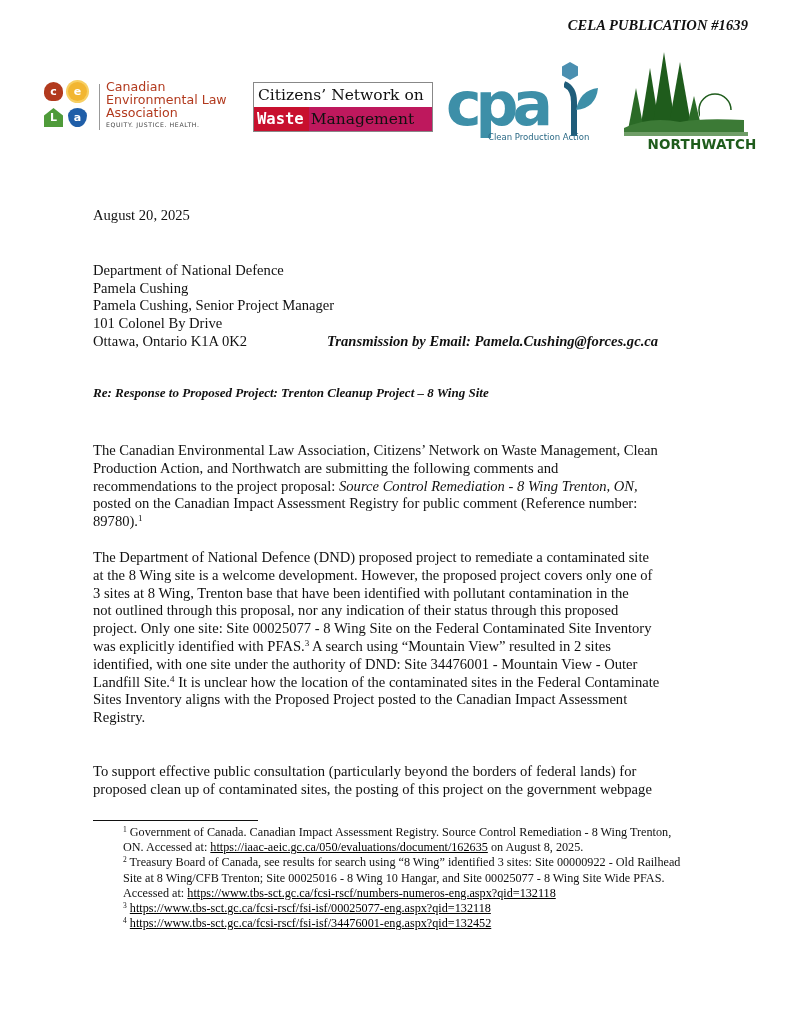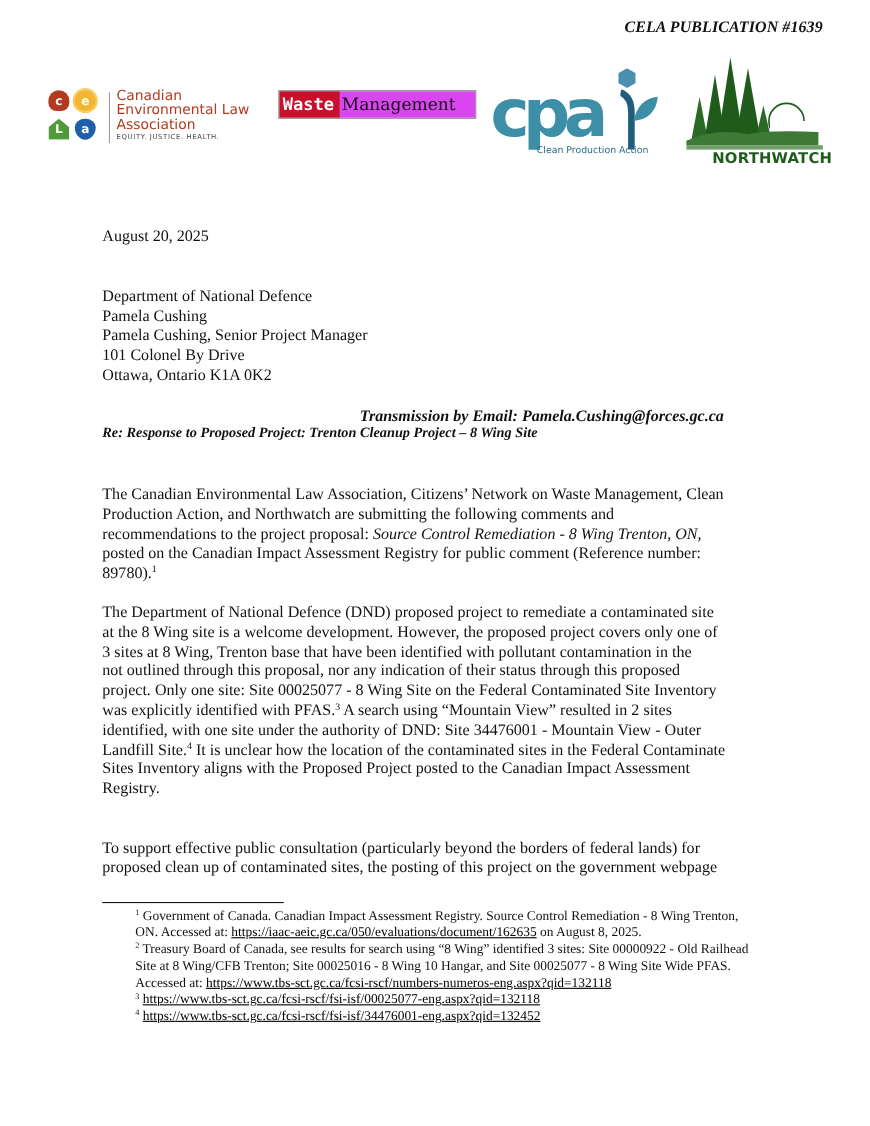--- a/index.html
+++ b/index.html
@@ -21,37 +21,37 @@
   .cela .name { position: absolute; left: 62px; top: 0; color: #b23a1e; font-family: "DejaVu Sans", sans-serif;
                 font-size: 12.6px; line-height: 13px; }
   .cela .tag { position: absolute; left: 62px; top: 41px; color: #444; font-family: "DejaVu Sans", sans-serif;
                font-size: 6.2px; letter-spacing: 0.6px; }
   .cnwm { left: 253px; top: 82px; width: 178px; border: 1px solid #888; }
   .cnwm .row1 { height: 24px; background: #fff; font-family: "DejaVu Serif", serif; font-size: 15.5px;
                 line-height: 24px; padding-left: 4px; white-space: nowrap; color: #111; }
   .cnwm .row2 { display: flex; height: 24px; }
   .cnwm .waste { background: #c8102e; color: #fff; font-family: "DejaVu Sans Mono", monospace; font-weight: bold;
                  font-size: 15.5px; line-height: 24px; padding: 0 5px 0 3px; }
-  .cnwm .mgmt { background: #d946ef; color: #111; flex: 1; font-family: "DejaVu Serif", serif; font-size: 15.5px;
+  .cnwm .mgmt { background: #be185d; color: #111; flex: 1; font-family: "DejaVu Serif", serif; font-size: 15.5px;
                 line-height: 24px; padding-left: 2px; white-space: nowrap; overflow: hidden; }
   .cpa { left: 446px; top: 62px; width: 160px; height: 88px; }
   .cpa .letters { position: absolute; left: 0; top: 16px; font-family: "DejaVu Sans", sans-serif; font-size: 60px;
                   letter-spacing: -6px; color: #3d8fa8; font-weight: bold; line-height: 52px; }
   .cpa .hex { position: absolute; left: 116px; top: 0; width: 16px; height: 18px; background: #4a8fb0;
               clip-path: polygon(50% 0, 100% 25%, 100% 75%, 50% 100%, 0 75%, 0 25%); }
   .cpa .caption { position: absolute; left: 42px; top: 70px; font-family: "DejaVu Sans", sans-serif; font-size: 8.5px;
                   color: #2c6a86; white-space: nowrap; }
   .nw { left: 620px; top: 48px; width: 132px; height: 106px; }
   .nw svg { position: absolute; left: 0; top: 0; }
   .nw .word { position: absolute; left: 16px; top: 88px; width: 132px; text-align: center; color: #1f5c1c;
               font-family: "DejaVu Sans", sans-serif; font-weight: bold; font-size: 13.5px; letter-spacing: 0.2px; }
 
   .date { position: absolute; left: 93px; top: 207px; font-size: 14.6px; }
   .addr { position: absolute; left: 93px; top: 262px; font-size: 14.6px; line-height: 17.7px; }
-  .transmit { position: absolute; left: 327px; top: 333px; font-size: 14.6px; font-style: italic; font-weight: bold; margin-top: 38px; }
+  .transmit { position: absolute; left: 327px; top: 333px; font-size: 14.6px; font-style: italic; font-weight: bold; }
   .re { position: absolute; left: 93px; top: 385px; font-size: 13px; font-style: italic; font-weight: bold; }
 
   .para { position: absolute; left: 93px; width: 615px; font-size: 14.6px; line-height: 17.8px; }
   .para .ln { display: block; white-space: nowrap; }
   sup { font-size: 9px; line-height: 0; vertical-align: 5px; }
   .p1 { top: 442px; }
   .p2 { top: 549px; }
   .p3 { top: 763px; }
 
   .fn-rule { position: absolute; left: 93px; top: 820px; width: 165px; height: 1px; background: #111; }
@@ -75,20 +75,21 @@
   <div class="divider"></div>
   <div class="name">
     <div>Canadian</div>
     <div>Environmental Law</div>
     <div>Association</div>
   </div>
   <div class="tag">EQUITY. JUSTICE. HEALTH.</div>
 </div>
 
 <div class="logo cnwm">
+  <div class="row1">Citizens’ Network on</div>
   <div class="row2">
     <span class="waste">Waste</span>
     <span class="mgmt">Management</span>
   </div>
 </div>
 
 <div class="logo cpa">
   <div class="letters">cpa</div>
   <div class="hex"></div>
   <svg width="40" height="60" style="position:absolute;left:118px;top:18px">

